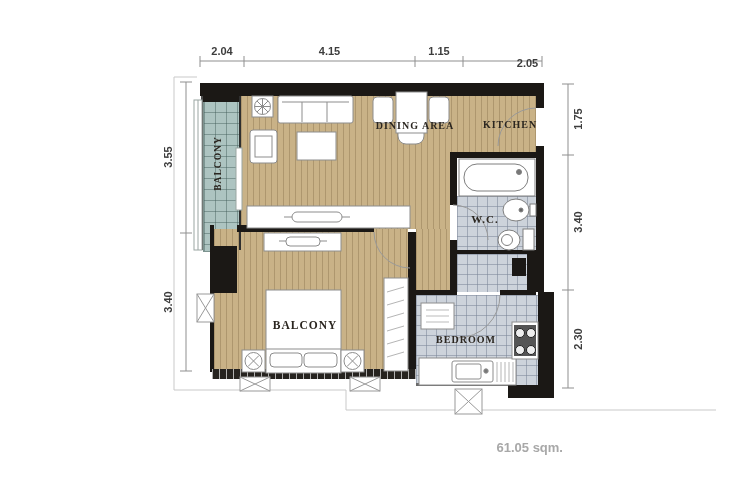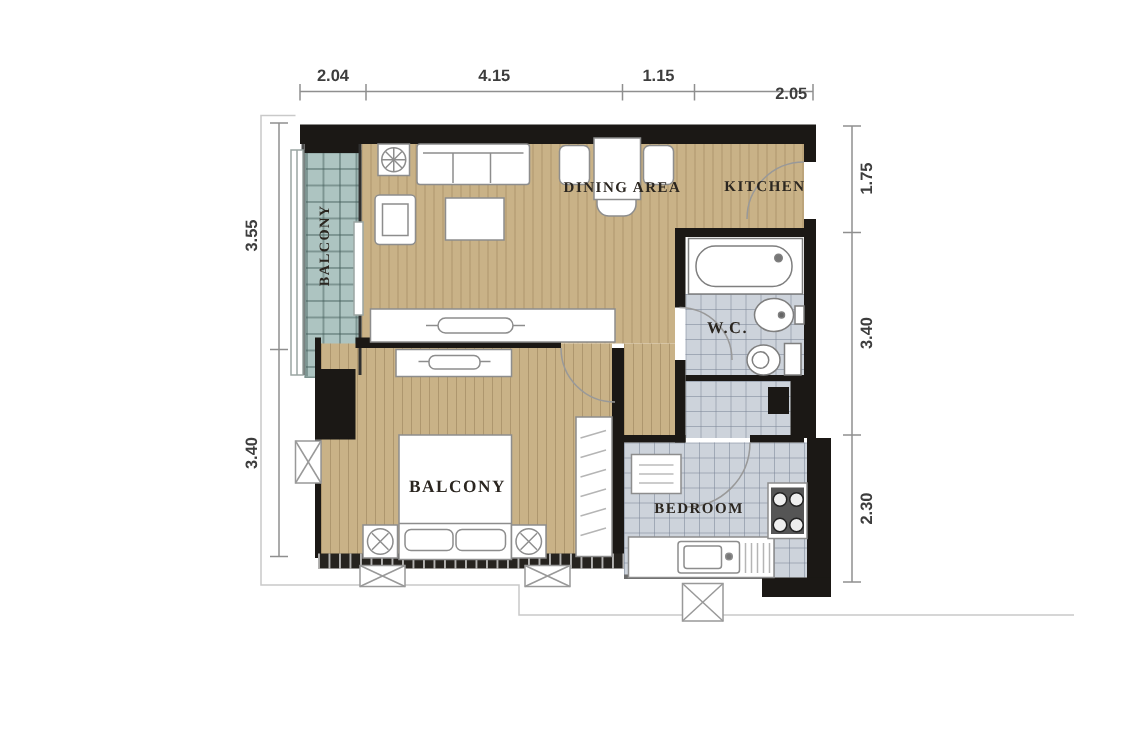--- a/index.html
+++ b/index.html
@@ -264,14 +264,15 @@
   <div class="dim vert" style="left:558px;top:215px;width:40px;height:14px;">3.40</div>
   <div class="dim vert" style="left:558px;top:332px;width:40px;height:14px;">2.30</div>
 
   <div class="lbl vert" style="left:178px;top:157px;width:80px;font-size:9.5px;">BALCONY</div>
   <div class="lbl" style="left:365px;top:119px;width:100px;font-size:10px;">DINING AREA</div>
   <div class="lbl" style="left:460px;top:118px;width:100px;font-size:10px;">KITCHEN</div>
   <div class="lbl" style="left:455px;top:213px;width:60px;font-size:11px;">W.C.</div>
   <div class="lbl" style="left:255px;top:319px;width:100px;font-size:11.5px;">BALCONY</div>
   <div class="lbl" style="left:416px;top:333px;width:100px;font-size:10px;">BEDROOM</div>
 
+  <div class="area-row">61.05 sqm.</div>
 
 </div>
 
 </body></html>

